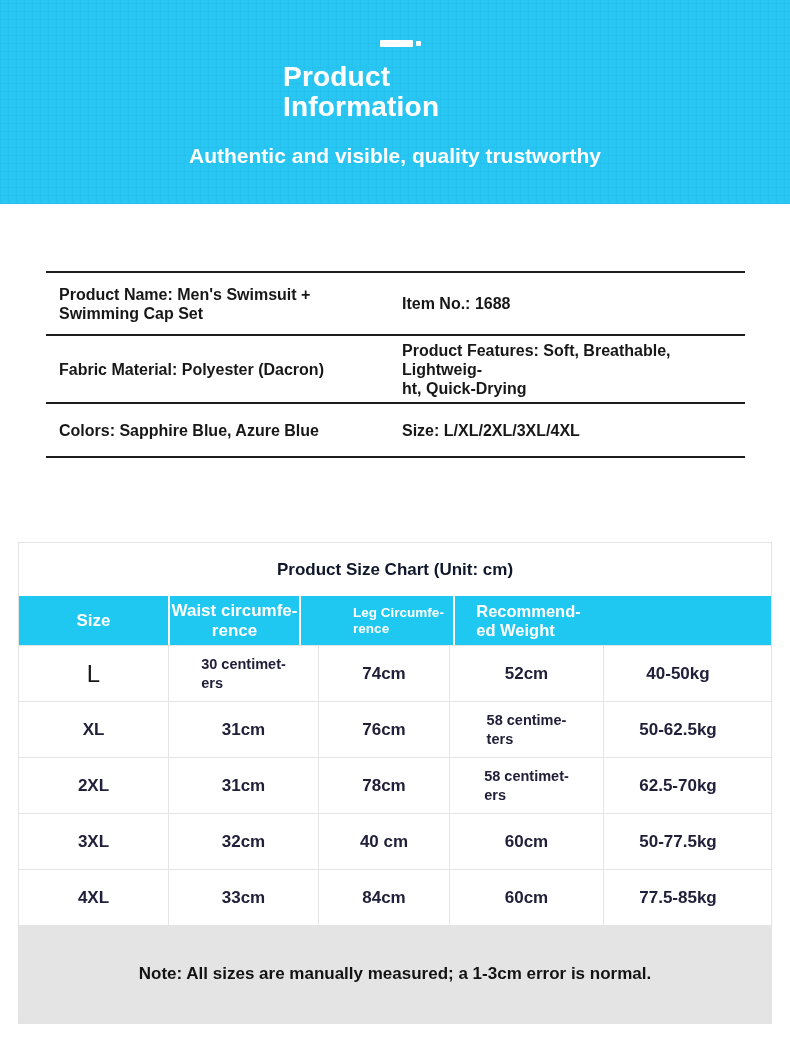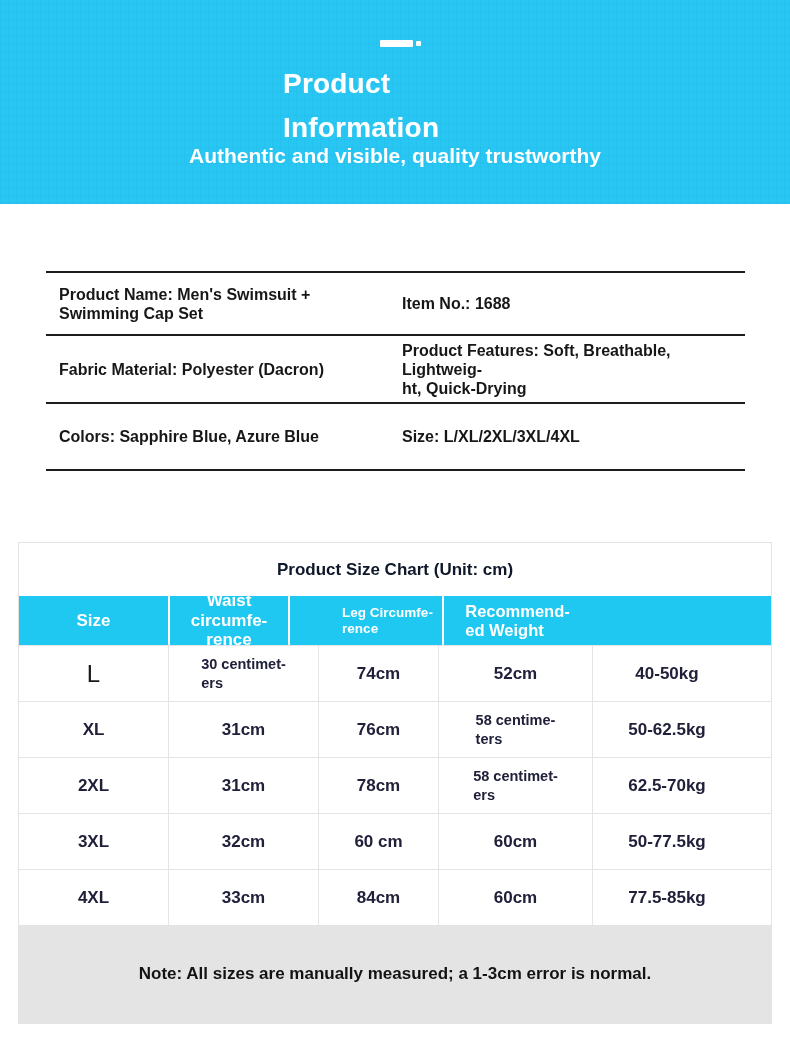--- a/index.html
+++ b/index.html
@@ -27,39 +27,39 @@
   .banner .dash {
     position: absolute; left: 380px; top: 40px;
     width: 33px; height: 7px; background: #ffffff; border-radius: 1px;
   }
   .banner .dot {
     position: absolute; left: 416px; top: 41px;
     width: 5px; height: 5px; background: #ffffff; border-radius: 1px;
   }
   .banner .title {
     position: absolute; left: 283px; top: 62px;
-    font-size: 28px; font-weight: bold; line-height: 44px;
+    font-size: 28px; font-weight: bold; line-height: 30px;
     white-space: pre-line; letter-spacing: 0.2px;
     text-shadow: 0 0 1px rgba(255,255,255,0.35);
   }
   .banner .subtitle {
     position: absolute; left: 0; top: 144px; width: 790px;
     text-align: center; font-size: 21px; font-weight: bold;
   }
 
   
   .details {
     position: absolute; left: 46px; top: 271px; width: 699px;
     border-bottom: 2px solid #1c1c1c;
     color: #171717;
   }
   .d-row { display: flex; align-items: center; border-top: 2px solid #1c1c1c; }
   .d-row-0 { height: 63px; }
   .d-row-1 { height: 68px; }
-  .d-row-2 { height: 67px; }
+  .d-row-2 { height: 54px; }
   .d-left  { flex: 0 0 356px; padding-left: 13px; font-size: 16px; font-weight: bold; white-space: pre-line; line-height: 19px; }
   .d-right { flex: 1; font-size: 16px; font-weight: bold; white-space: pre-line; line-height: 19px; }
 
   
   .chart {
     position: absolute; left: 18px; top: 542px; width: 754px;
     border: 1px solid #e3e3e3;
     background: #ffffff;
   }
   .chart-title {
@@ -68,21 +68,21 @@
   }
   .c-header { display: flex; background: #1fc8f0; height: 49px; color: #ffffff; }
   .hcell {
     display: flex; align-items: center; justify-content: center;
     text-align: center; font-weight: bold; line-height: 1.15;
     white-space: pre-line;
   }
   .hcell + .hcell { border-left: 2px solid #ffffff; }
   .col0 { width: 149px; border-radius: 10px; }
   .col1 { width: 150px; }
-  .col2 { width: 120px; }
+  .col2 { width: 131px; }
   .col3 { width: 154px; }
   .col4 { width: 149px; }
   .h-size  { font-size: 17px; }
   .h-pants { font-size: 15.5px; }
   .h-waist { font-size: 17px; }
   .h-leg   { font-size: 13.5px; padding-left: 43px; }
   .h-rec   { font-size: 16.5px; }
   .h-left-wrap { text-align: left; }
 
   .c-row { display: flex; height: 56px; border-top: 1px solid #e4e4e4; color: #20203a; }
@@ -169,21 +169,21 @@
       <div class="ccell col1">31cm</div>
       <div class="ccell col2">78cm</div>
       <div class="ccell col3 small-left"><span class="wrap">58 centimet-
 ers</span></div>
       <div class="ccell col4">62.5-70kg</div>
     </div>
 
     <div class="c-row">
       <div class="ccell col0">3XL</div>
       <div class="ccell col1">32cm</div>
-      <div class="ccell col2">60 cm</div>
+      <div class="ccell col2">40 cm</div>
       <div class="ccell col3">60cm</div>
       <div class="ccell col4">50-77.5kg</div>
     </div>
 
     <div class="c-row">
       <div class="ccell col0">4XL</div>
       <div class="ccell col1">33cm</div>
       <div class="ccell col2">84cm</div>
       <div class="ccell col3">60cm</div>
       <div class="ccell col4">77.5-85kg</div>

